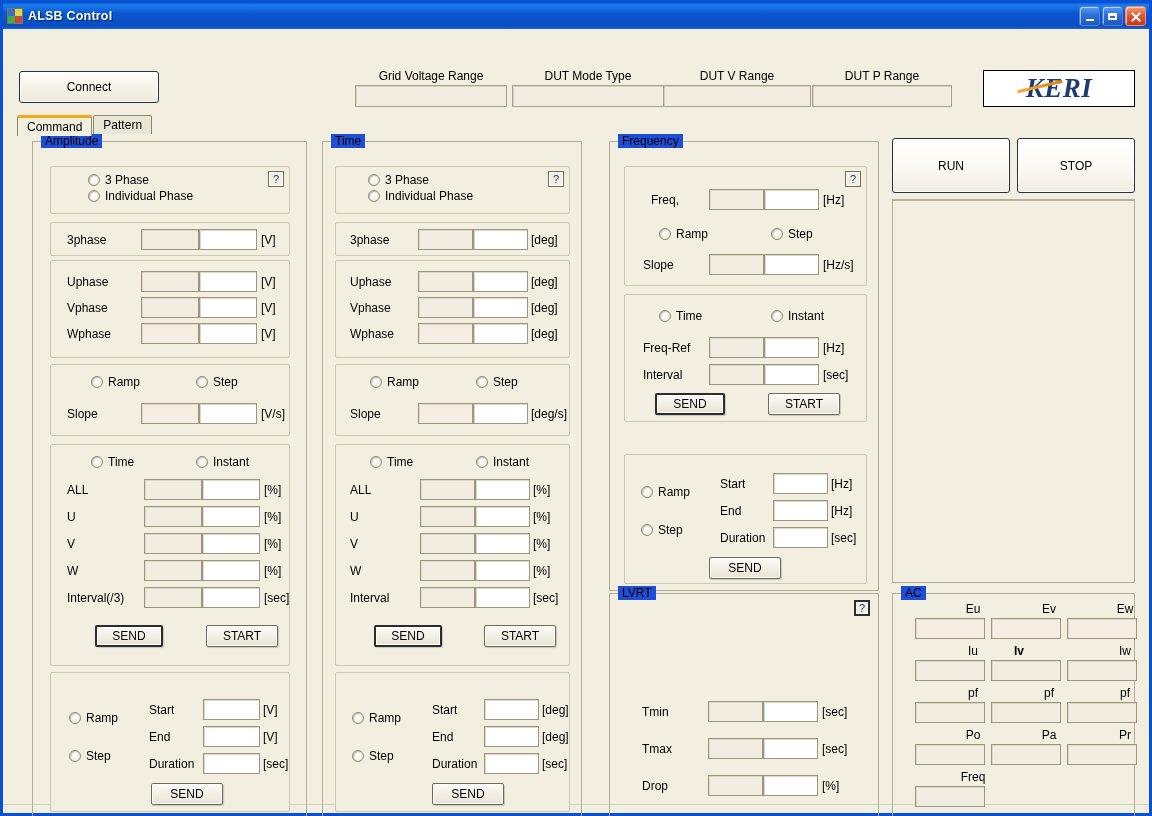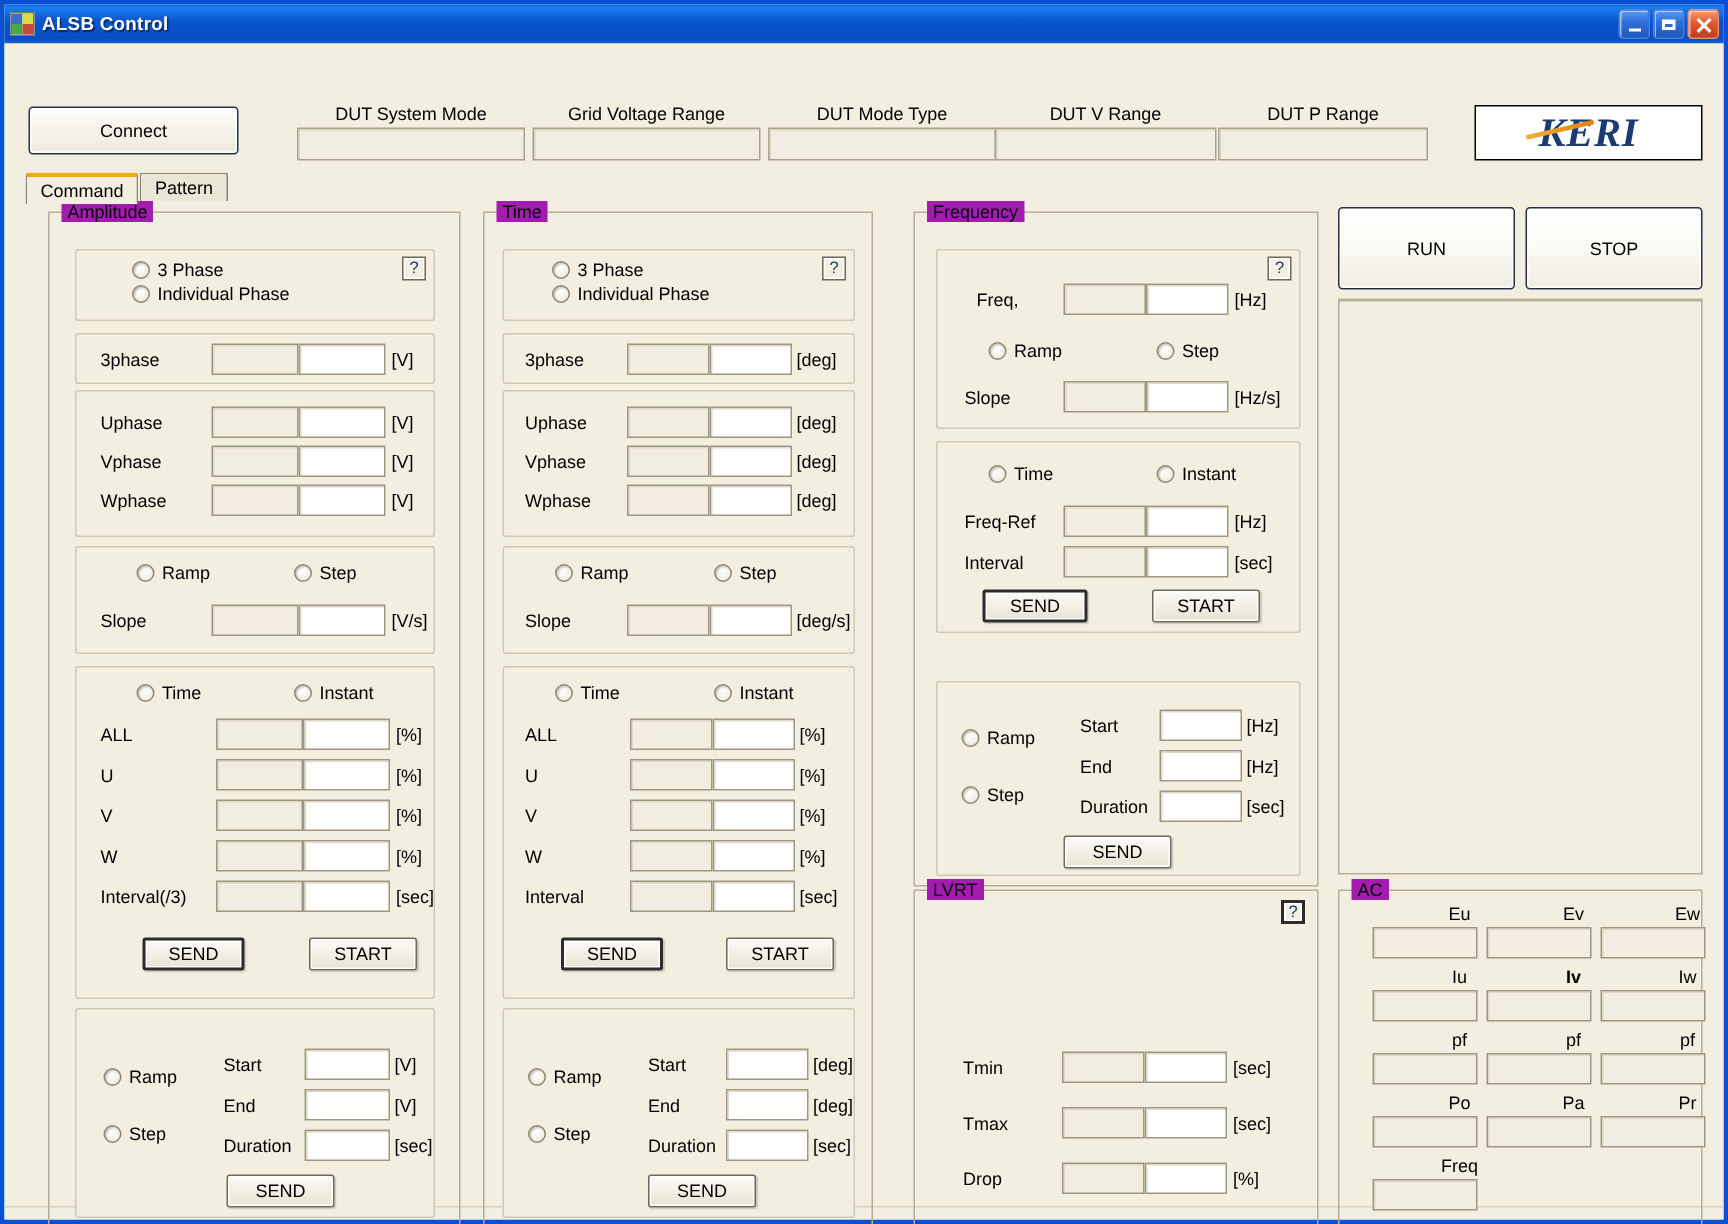--- a/index.html
+++ b/index.html
@@ -106,21 +106,21 @@
     background:#f2eee0;border-top:3px solid #f2a913;
     padding-top:0;height:21px;margin-bottom:-2px;position:relative;z-index:5;
   }
   .tabbody{
     position:absolute;left:14px;top:104px;right:0px;bottom:0px;
   }
 
   
   .gbox{position:absolute;border:1px solid #b5ae97;box-sizing:border-box;background:transparent;}
   .gbox>.gtitle{
-    position:absolute;top:-8px;left:8px;background:#a21caf;
+    position:absolute;top:-8px;left:8px;background:#1d4ed8;
     padding:0 4px;font-size:12px;color:#000;white-space:nowrap;
   }
   .panel{ 
     position:absolute;box-sizing:border-box;
     border:1px solid #cfc8b2;border-radius:2px;
     background:#f2eee0;
   }
 
   
   .lbl{position:absolute;font-size:12px;color:#000;white-space:nowrap;line-height:14px;}
@@ -198,24 +198,20 @@
           <span class="x2"></span>
         </div>
     </div>
   </div>
 
   <div class="client">
 
     <div class="hdr">
       <div class="connect-btn">Connect</div>
 
-      <div class="hfield" style="left:195px;top:40px;width:152px;">
-        <div class="lab">DUT System Mode</div>
-        <div class="box"></div>
-      </div>
       <div class="hfield" style="left:352px;top:40px;width:152px;">
         <div class="lab">Grid Voltage Range</div>
         <div class="box"></div>
       </div>
       <div class="hfield" style="left:509px;top:40px;width:152px;">
         <div class="lab">DUT Mode Type</div>
         <div class="box"></div>
       </div>
       <div class="hfield" style="left:660px;top:40px;width:148px;">
         <div class="lab">DUT V Range</div>
@@ -583,21 +579,21 @@
 
         <div class="lbl" style="left:45px;top:8px;width:70px;text-align:center;">Eu</div>
         <div class="fld ro2" style="left:22px;top:24px;width:70px;"></div>
         <div class="lbl" style="left:121px;top:8px;width:70px;text-align:center;">Ev</div>
         <div class="fld ro2" style="left:98px;top:24px;width:70px;"></div>
         <div class="lbl" style="left:197px;top:8px;width:70px;text-align:center;">Ew</div>
         <div class="fld ro2" style="left:174px;top:24px;width:70px;"></div>
 
         <div class="lbl" style="left:45px;top:50px;width:70px;text-align:center;">Iu</div>
         <div class="fld ro" style="left:22px;top:66px;width:70px;"></div>
-        <div class="lbl" style="left:121px;top:50px;width:70px;text-align:center;font-weight:bold;">Iv</div>
+        <div class="lbl" style="left:121px;top:50px;width:70px;text-align:left;font-weight:bold;">Iv</div>
         <div class="fld ro" style="left:98px;top:66px;width:70px;"></div>
         <div class="lbl" style="left:197px;top:50px;width:70px;text-align:center;">Iw</div>
         <div class="fld ro" style="left:174px;top:66px;width:70px;"></div>
 
         <div class="lbl" style="left:45px;top:92px;width:70px;text-align:center;">pf</div>
         <div class="fld ro" style="left:22px;top:108px;width:70px;"></div>
         <div class="lbl" style="left:121px;top:92px;width:70px;text-align:center;">pf</div>
         <div class="fld ro" style="left:98px;top:108px;width:70px;"></div>
         <div class="lbl" style="left:197px;top:92px;width:70px;text-align:center;">pf</div>
         <div class="fld ro" style="left:174px;top:108px;width:70px;"></div>

